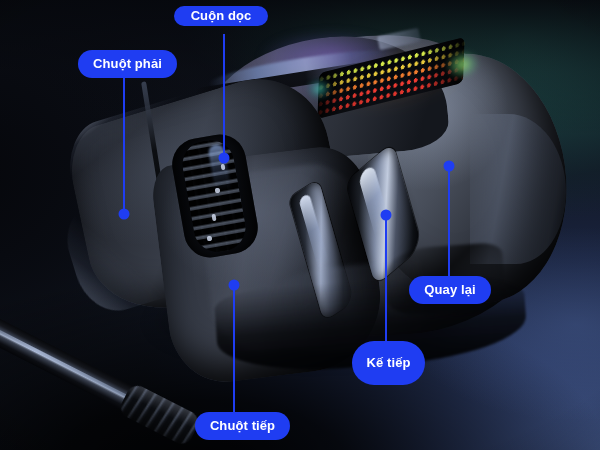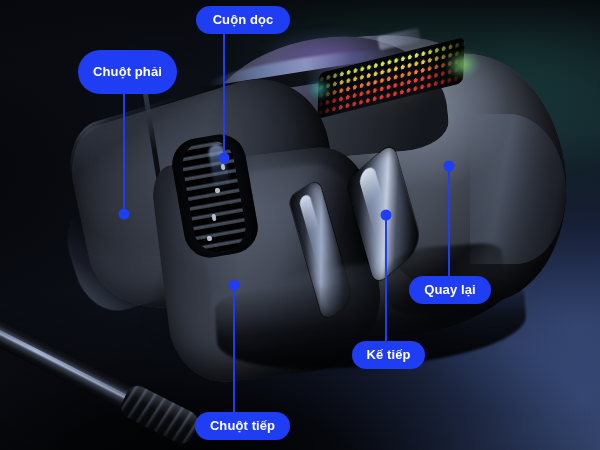--- a/index.html
+++ b/index.html
@@ -399,28 +399,28 @@
     <div class="side-groove"></div>
     <div class="side-flank-hi"></div>
     <div class="bottom-skirt"></div>
   </div>
 
   <div class="bg bg-vig"></div>
 
   <div id="annotations">
       <div class="leader leader-v" style="left: 223px; top: 34px; height: 122px;"></div>
       <div class="dot" style="left: 224px; top: 158px;"></div>
-      <div class="pill" style="left: 196px; top: 6px; width: 94px; height: 28px;">Cuộn dọc</div>
+      <div class="pill" style="left: 174px; top: 6px; width: 94px; height: 20px;">Cuộn dọc</div>
       <div class="leader leader-v" style="left: 123px; top: 78px; height: 134px;"></div>
       <div class="dot" style="left: 124px; top: 214px;"></div>
-      <div class="pill" style="left: 78px; top: 50px; width: 99px; height: 44px;">Chuột phải</div>
+      <div class="pill" style="left: 78px; top: 50px; width: 99px; height: 28px;">Chuột phải</div>
       <div class="leader leader-v" style="left: 448px; top: 168px; height: 110px;"></div>
       <div class="dot" style="left: 449px; top: 166px;"></div>
       <div class="pill" style="left: 409px; top: 276px; width: 82px; height: 28px;">Quay lại</div>
       <div class="leader leader-v" style="left: 385px; top: 216px; height: 126px;"></div>
       <div class="dot" style="left: 386px; top: 215px;"></div>
-      <div class="pill" style="left: 352px; top: 341px; width: 73px; height: 28px;">Kế tiếp</div>
+      <div class="pill" style="left: 352px; top: 341px; width: 73px; height: 44px;">Kế tiếp</div>
       <div class="leader leader-v" style="left: 233px; top: 286px; height: 128px;"></div>
       <div class="dot" style="left: 234px; top: 285px;"></div>
       <div class="pill" style="left: 195px; top: 412px; width: 95px; height: 28px;">Chuột tiếp</div>
     </div>
 
 </div>
 
 </body></html>

